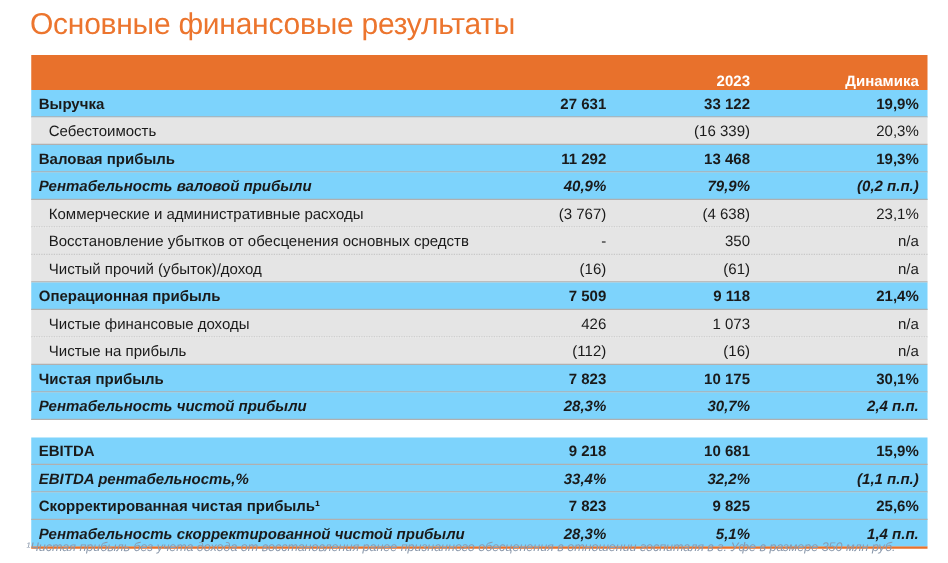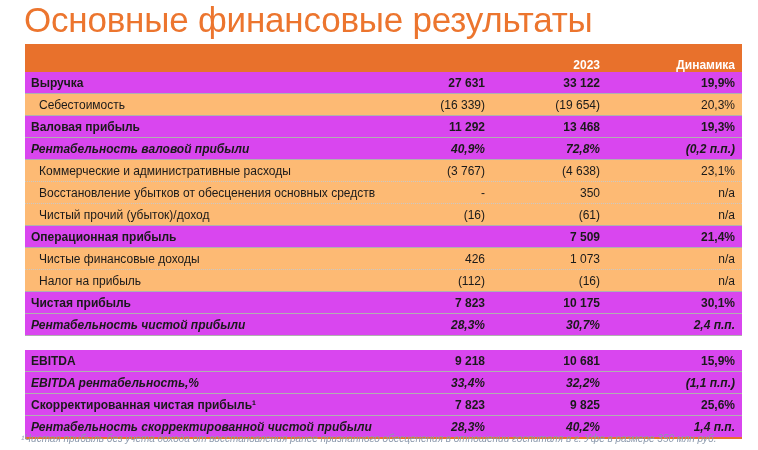--- a/index.html
+++ b/index.html
@@ -5,42 +5,42 @@
   html, body { margin: 0; padding: 0; background: #ffffff; }
   body {
     width: 758px; height: 450px; overflow: hidden;
     font-family: "Liberation Sans", sans-serif;
     -webkit-font-smoothing: antialiased;
   }
   .slide { position: relative; width: 758px; height: 450px; background: #fff; }
 
   .slide-title {
     position: absolute; left: 24px; top: 0px; margin: 0;
-    font-size: 35px; line-height: 40px; font-weight: 400;
+    font-size: 24px; line-height: 40px; font-weight: 400;
     color: #EC752E; letter-spacing: -0.2px; white-space: nowrap;
   }
 
   .fin-table {
     position: absolute; left: 25px; top: 44px; width: 717px;
     border-bottom: 2px solid #E8712C;
   }
 
   .header-row {
     display: flex; align-items: flex-end; height: 28px;
     background: #E8712C; color: #ffffff; font-weight: 700; font-size: 12px;
   }
 
   .row {
     display: flex; align-items: center; height: 21px;
     font-size: 12px; color: #1a1a1a;
-    border-bottom: 1px solid #b0b0b0; background: #fdba74;
+    border-bottom: 1px solid #b0b0b0; background: #e5e5e5;
   }
   .row.dotted { border-bottom: 1px dotted #c8c8c8; }
   .row.last { border-bottom: none; align-items: center; }
-  .row.section, .row.ratio { background: #d946ef; font-weight: 700; }
+  .row.section, .row.ratio { background: #7dd3fc; font-weight: 700; }
   .row.ratio { font-style: italic; }
   .row.detail { font-weight: 400; }
 
   .spacer-row { height: 14px; background: #ffffff; }
 
   .cell-label {
     flex: 1 1 auto; padding-left: 6px;
     white-space: nowrap; overflow: hidden; text-align: left;
   }
   .row.detail .cell-label { padding-left: 14px; }
@@ -71,33 +71,32 @@
     <div id="table-body">
         <div class="row section">
           <div class="cell-label">Выручка</div>
           <div class="cell-num col-2023">27 631</div>
           <div class="cell-num col-2024">33 122</div>
           <div class="cell-num col-dyn">19,9%</div>
         </div>
         <div class="row detail">
           <div class="cell-label">Себестоимость</div>
           <div class="cell-num col-2023">(16 339)</div>
-          <div class="cell-num col-2024">(19 654)</div>
           <div class="cell-num col-dyn">20,3%</div>
         </div>
         <div class="row section">
           <div class="cell-label">Валовая прибыль</div>
           <div class="cell-num col-2023">11 292</div>
           <div class="cell-num col-2024">13 468</div>
           <div class="cell-num col-dyn">19,3%</div>
         </div>
         <div class="row ratio">
           <div class="cell-label">Рентабельность валовой прибыли</div>
           <div class="cell-num col-2023">40,9%</div>
-          <div class="cell-num col-2024">72,8%</div>
+          <div class="cell-num col-2024">79,9%</div>
           <div class="cell-num col-dyn">(0,2 п.п.)</div>
         </div>
         <div class="row detail dotted">
           <div class="cell-label">Коммерческие и административные расходы</div>
           <div class="cell-num col-2023">(3 767)</div>
           <div class="cell-num col-2024">(4 638)</div>
           <div class="cell-num col-dyn">23,1%</div>
         </div>
         <div class="row detail dotted">
           <div class="cell-label">Восстановление убытков от обесценения основных средств</div>
@@ -107,30 +106,31 @@
         </div>
         <div class="row detail">
           <div class="cell-label">Чистый прочий (убыток)/доход</div>
           <div class="cell-num col-2023">(16)</div>
           <div class="cell-num col-2024">(61)</div>
           <div class="cell-num col-dyn">n/a</div>
         </div>
         <div class="row section">
           <div class="cell-label">Операционная прибыль</div>
           <div class="cell-num col-2023">7 509</div>
+          <div class="cell-num col-2024">9 118</div>
           <div class="cell-num col-dyn">21,4%</div>
         </div>
         <div class="row detail dotted">
           <div class="cell-label">Чистые финансовые доходы</div>
           <div class="cell-num col-2023">426</div>
           <div class="cell-num col-2024">1 073</div>
           <div class="cell-num col-dyn">n/a</div>
         </div>
         <div class="row detail">
-          <div class="cell-label">Налог на прибыль</div>
+          <div class="cell-label">Чистые на прибыль</div>
           <div class="cell-num col-2023">(112)</div>
           <div class="cell-num col-2024">(16)</div>
           <div class="cell-num col-dyn">n/a</div>
         </div>
         <div class="row section">
           <div class="cell-label">Чистая прибыль</div>
           <div class="cell-num col-2023">7 823</div>
           <div class="cell-num col-2024">10 175</div>
           <div class="cell-num col-dyn">30,1%</div>
         </div>
@@ -155,21 +155,21 @@
         </div>
         <div class="row section">
           <div class="cell-label">Скорректированная чистая прибыль¹</div>
           <div class="cell-num col-2023">7 823</div>
           <div class="cell-num col-2024">9 825</div>
           <div class="cell-num col-dyn">25,6%</div>
         </div>
         <div class="row ratio last">
           <div class="cell-label">Рентабельность скорректированной чистой прибыли</div>
           <div class="cell-num col-2023">28,3%</div>
-          <div class="cell-num col-2024">40,2%</div>
+          <div class="cell-num col-2024">5,1%</div>
           <div class="cell-num col-dyn">1,4 п.п.</div>
         </div>
       </div>
   </div>
 
   <div class="footnote">¹Чистая прибыль без учета дохода от восстановления ранее признанного обесценения в отношении госпиталя в г. Уфе в размере 350 млн руб.</div>
 
 </div>
 
 </body></html>

